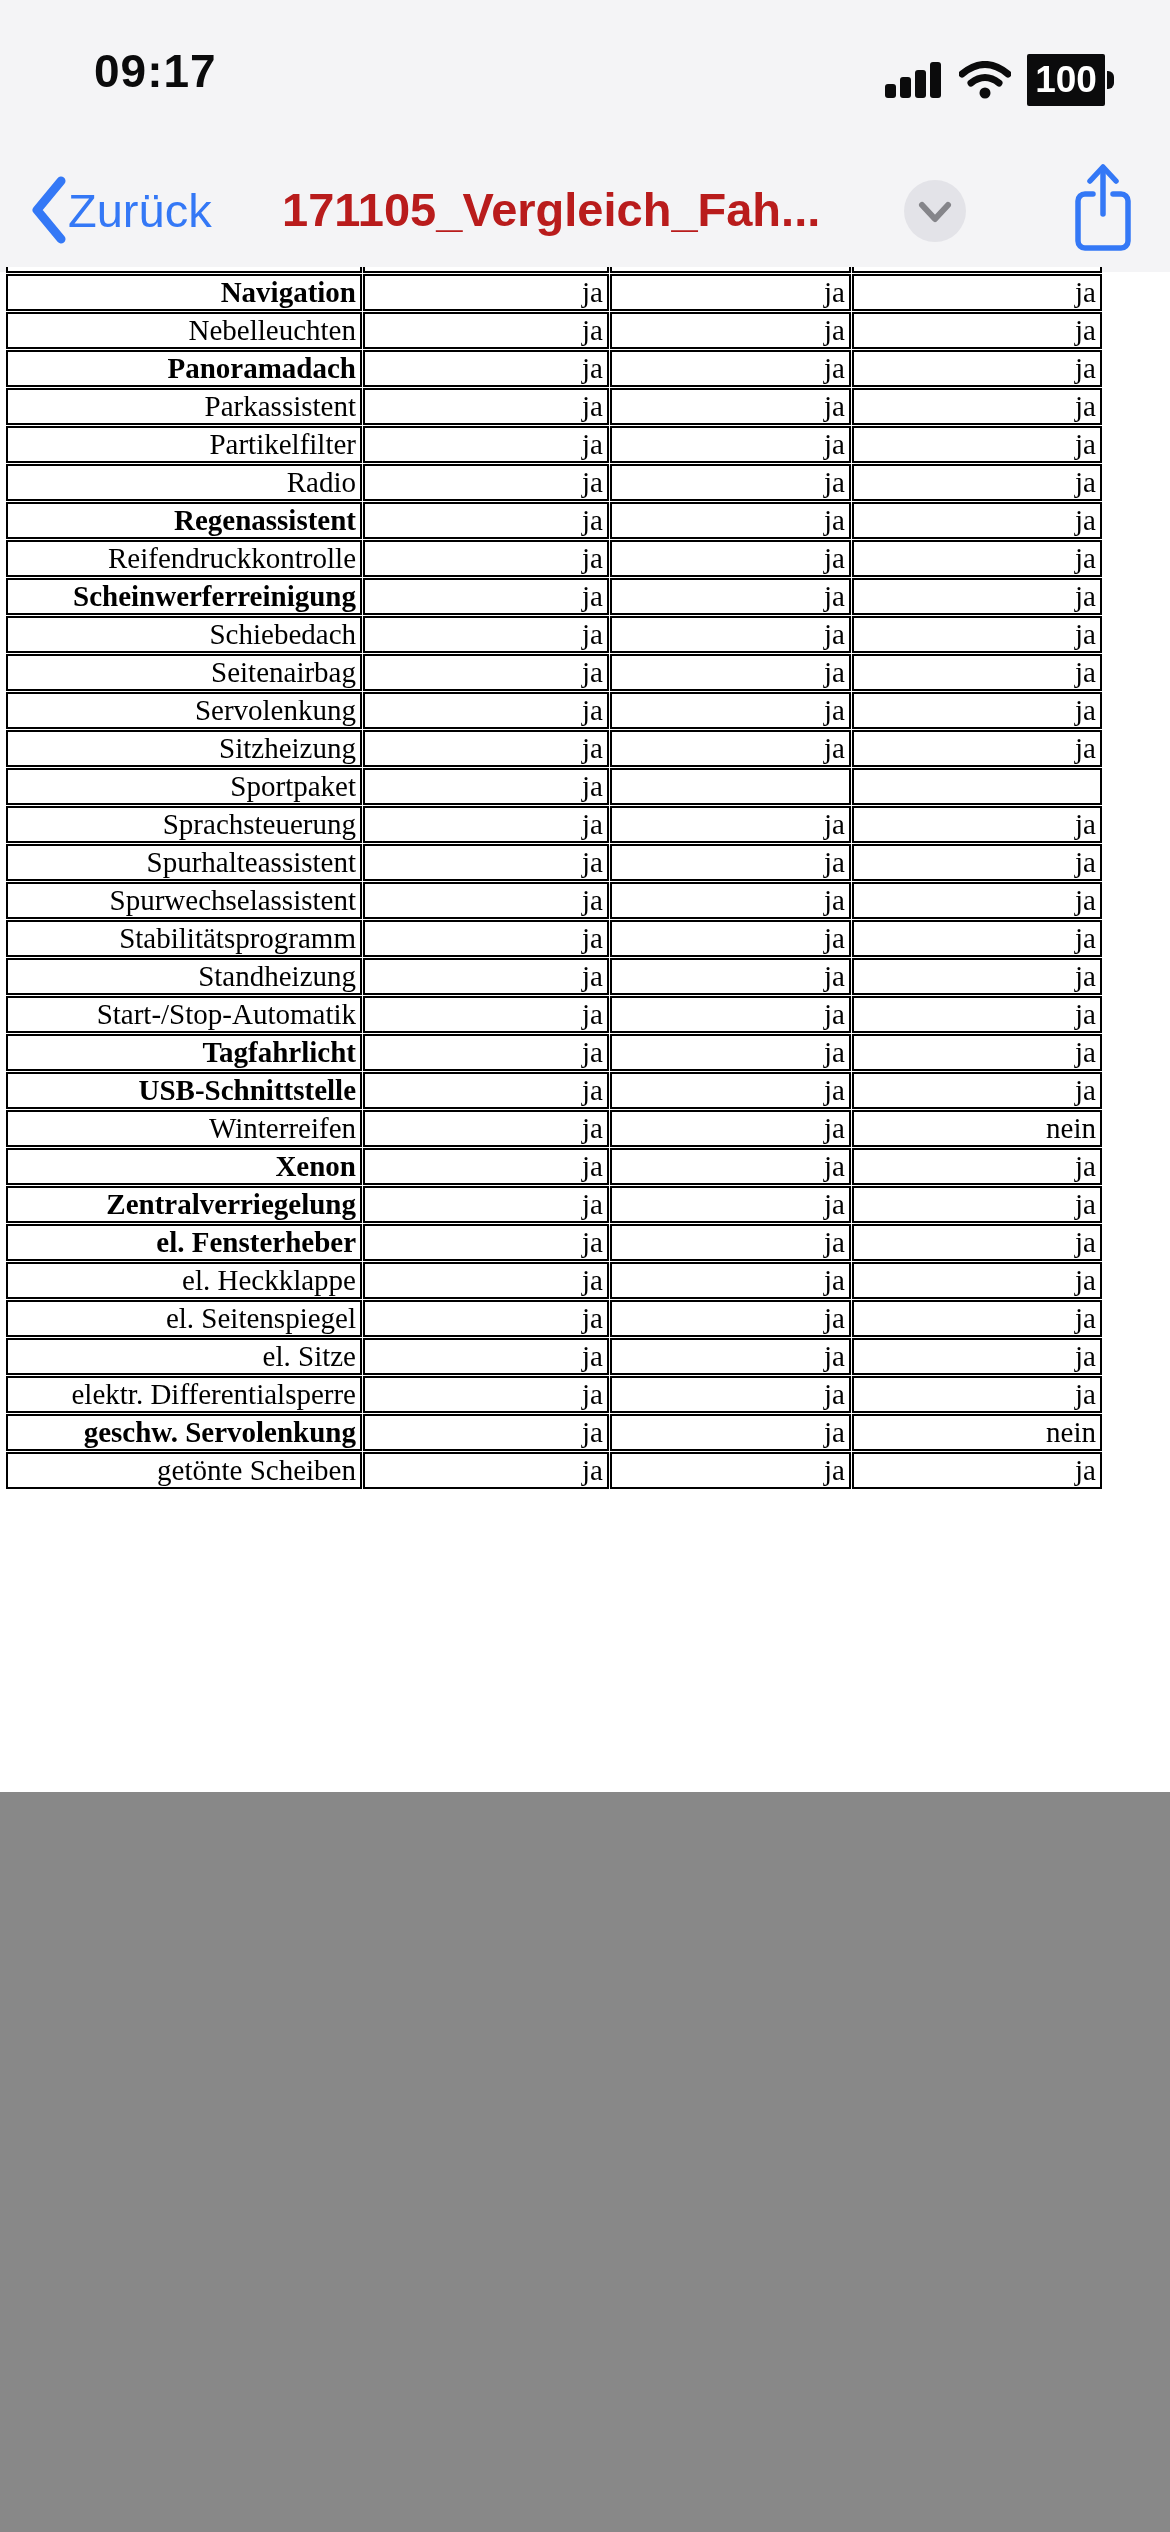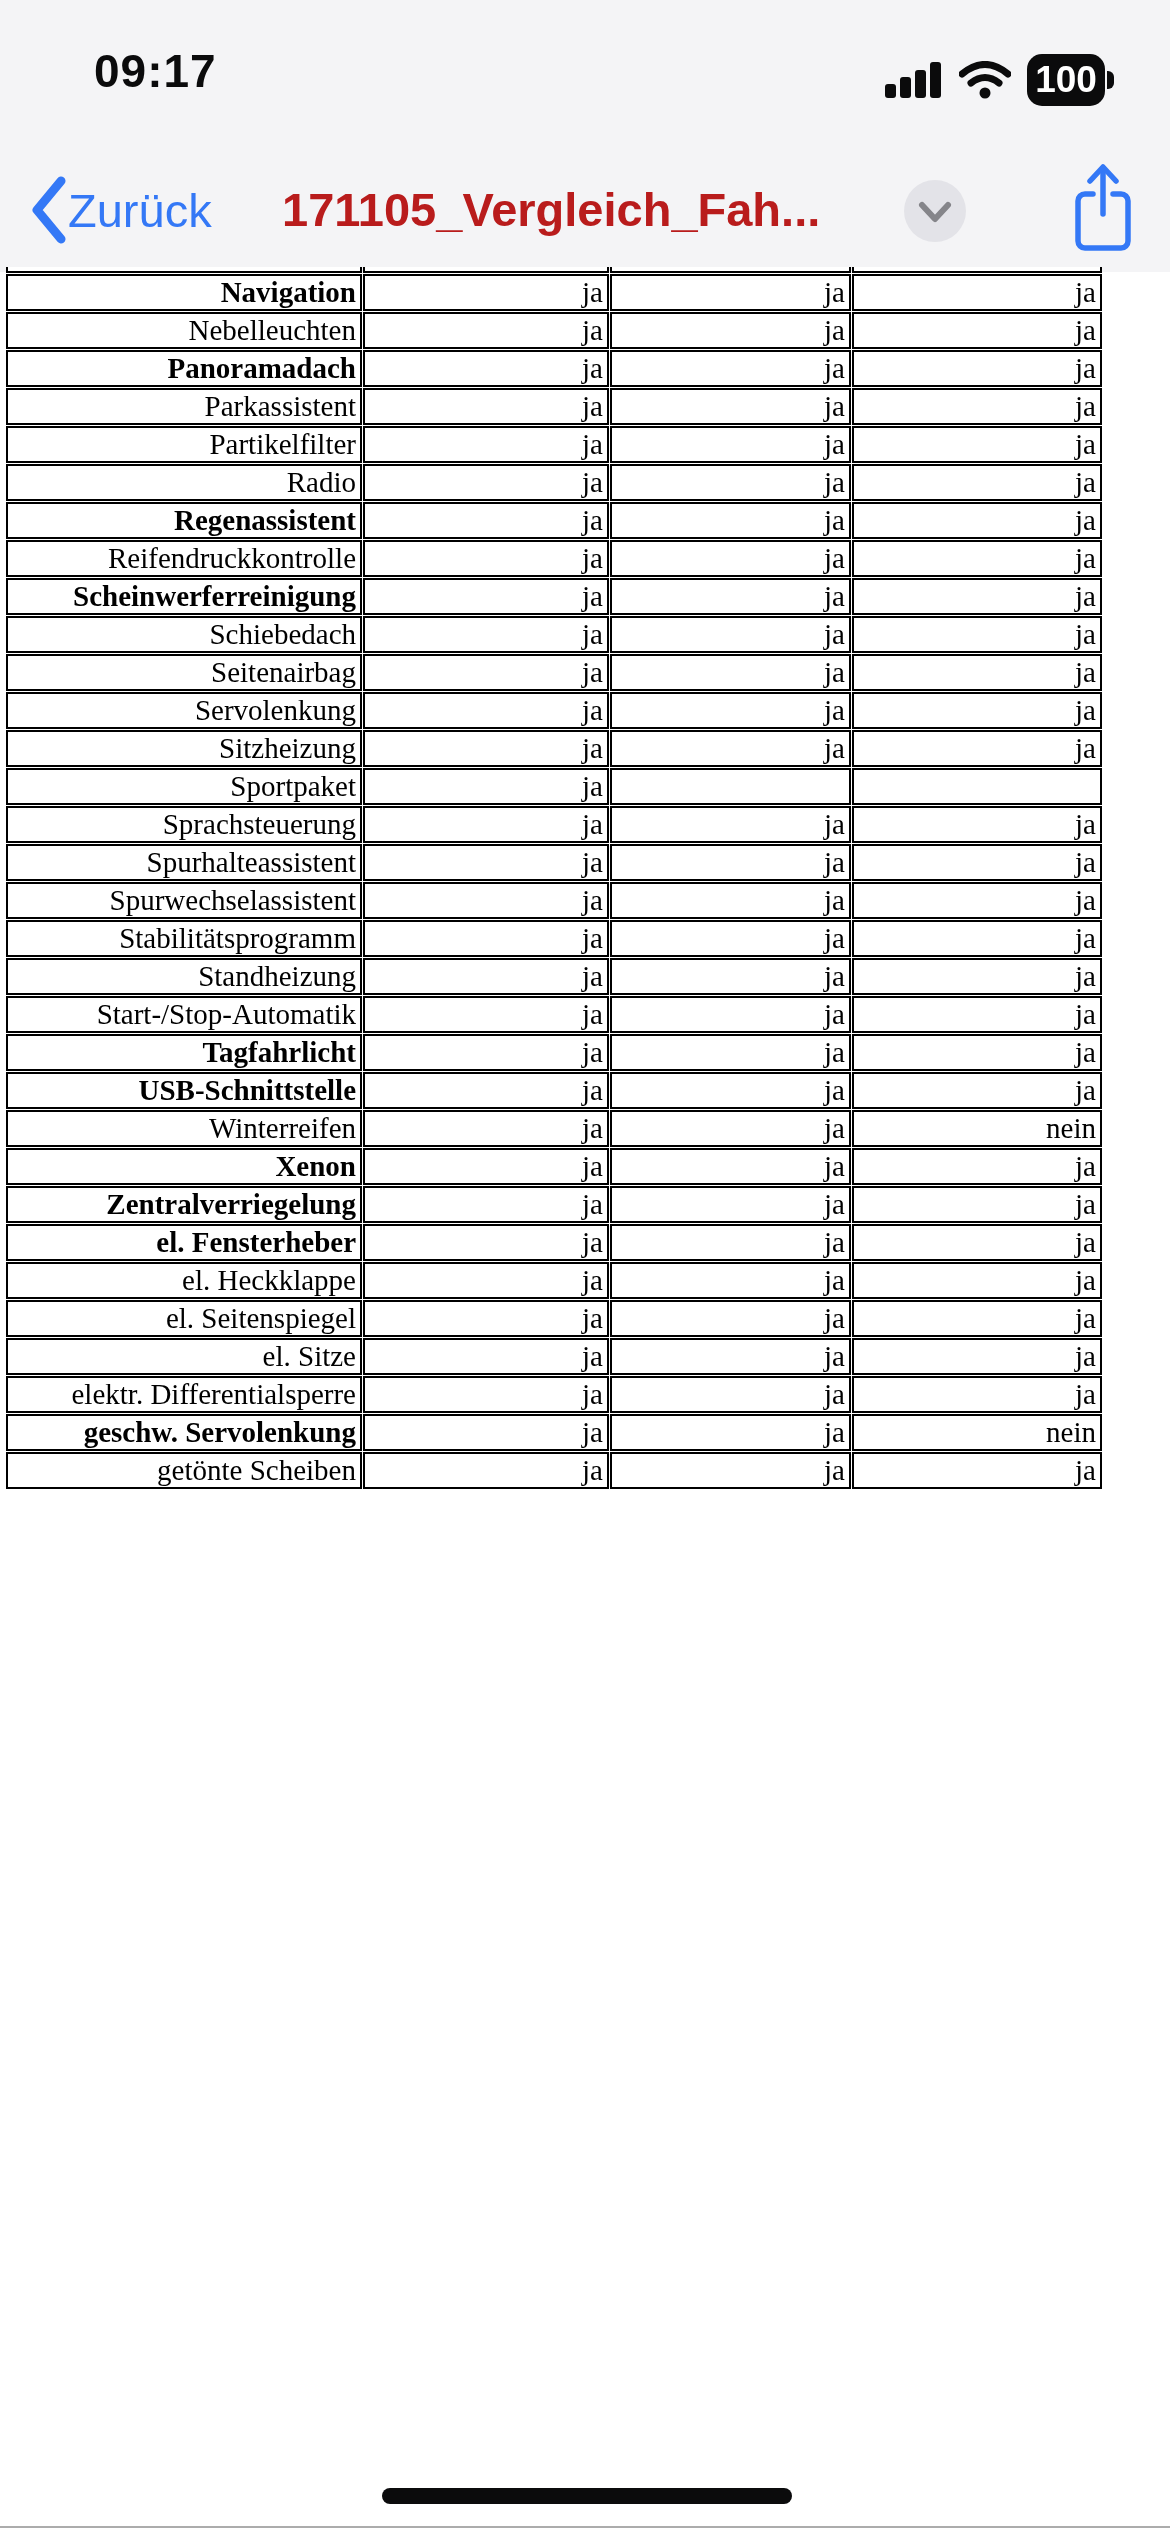--- a/index.html
+++ b/index.html
@@ -1,17 +1,17 @@
 <!DOCTYPE html>
 <html><head>
 <meta charset="utf-8">
 <style>
   html,body { margin:0; padding:0; background:#888; }
   .screen {
-    position:relative; width:1170px; height:2532px;
+    position:relative; width:1170px; height:1792px;
     background:#ffffff; overflow:hidden;
     font-family:"Liberation Sans", sans-serif;
     -webkit-font-smoothing:antialiased;
   }
   
   .header {
     position:absolute; top:0; left:0; width:1170px; height:272px;
     background:#F4F4F6;
   }
   .time {
@@ -19,21 +19,21 @@
     font-size:46px; font-weight:700; color:#0b0b0c; letter-spacing:1px;
   }
   .status-icons {
     position:absolute; right:56px; top:52px; height:56px;
     display:flex; align-items:center; gap:16px;
   }
   .battery {
     display:flex; align-items:center;
   }
   .battery-body {
-    width:78px; height:52px; background:#0b0b0c; border-radius:15px;
+    width:78px; height:52px; background:#0b0b0c; border-radius:2px;
     display:flex; align-items:center; justify-content:center;
   }
   .battery-body span {
     color:#ffffff; font-size:37px; font-weight:700; letter-spacing:0px;
   }
   .battery-nub {
     width:7px; height:18px; background:#0b0b0c;
     border-radius:0 6px 6px 0; margin-left:2px;
   }
   

